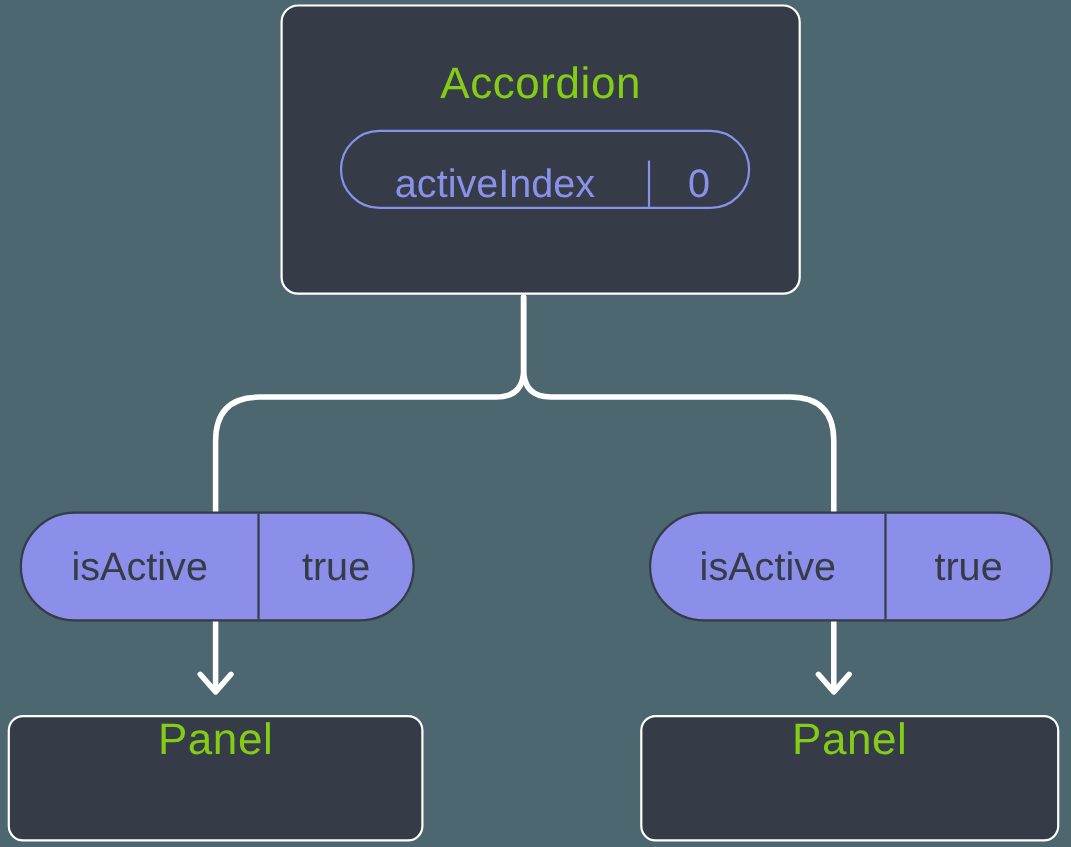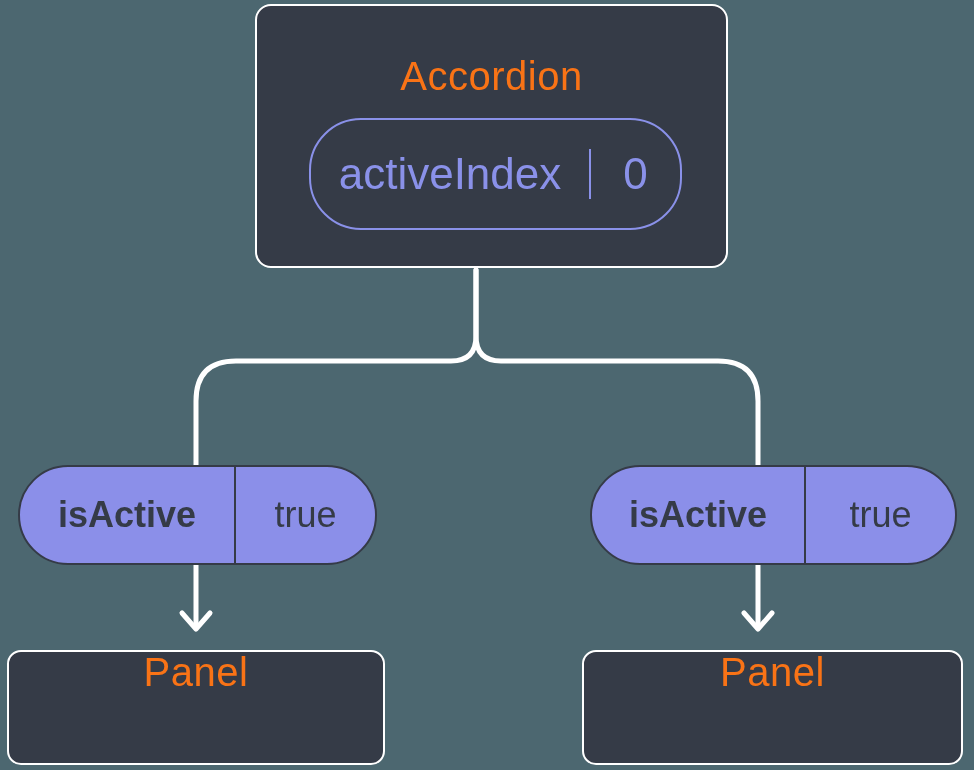--- a/index.html
+++ b/index.html
@@ -30,21 +30,21 @@
   .node {
     position: absolute;
     background: #353B47;
     border: 2px solid #FFFFFF;
     z-index: 1;
     display: flex;
     flex-direction: column;
     align-items: center;
   }
   .node-title {
-    color: #f97316;
+    color: #84cc16;
     font-size: 40px;
     font-weight: 500;
     letter-spacing: 0.5px;
     line-height: 1;
   }
 
   .accordion-node {
     left: 255px;
     top: 4px;
     width: 473px;
@@ -53,27 +53,27 @@
   }
   .accordion-node .node-title {
     margin-top: 50px;
   }
 
   .state-pill {
     position: absolute;
     left: 52px;
     top: 112px;
     width: 373px;
-    height: 112px;
+    height: 72px;
     border: 2.5px solid #8A91E9;
     border-radius: 52px;
     display: flex;
-    align-items: center;
+    align-items: flex-end;
     color: #8A91E9;
-    font-size: 44px;
+    font-size: 36px;
   }
   .state-pill .pill-key {
     width: 278px;
     display: flex;
     align-items: center;
     justify-content: center;
   }
   .state-pill .pill-value {
     flex: 1;
     border-left: 2.5px solid #8A91E9;
@@ -92,21 +92,20 @@
     display: flex;
     align-items: stretch;
     color: #353B47;
     font-size: 36px;
     z-index: 1;
   }
   .prop-pill .pill-key {
     display: flex;
     align-items: center;
     justify-content: center;
-    font-weight: bold;
   }
   .prop-pill .pill-value {
     flex: 1;
     border-left: 2.5px solid #353B47;
     display: flex;
     align-items: center;
     justify-content: center;
   }
   .prop-pill-left  { left: 18px;  width: 359px; }
   .prop-pill-left  .pill-key { width: 214px; }

